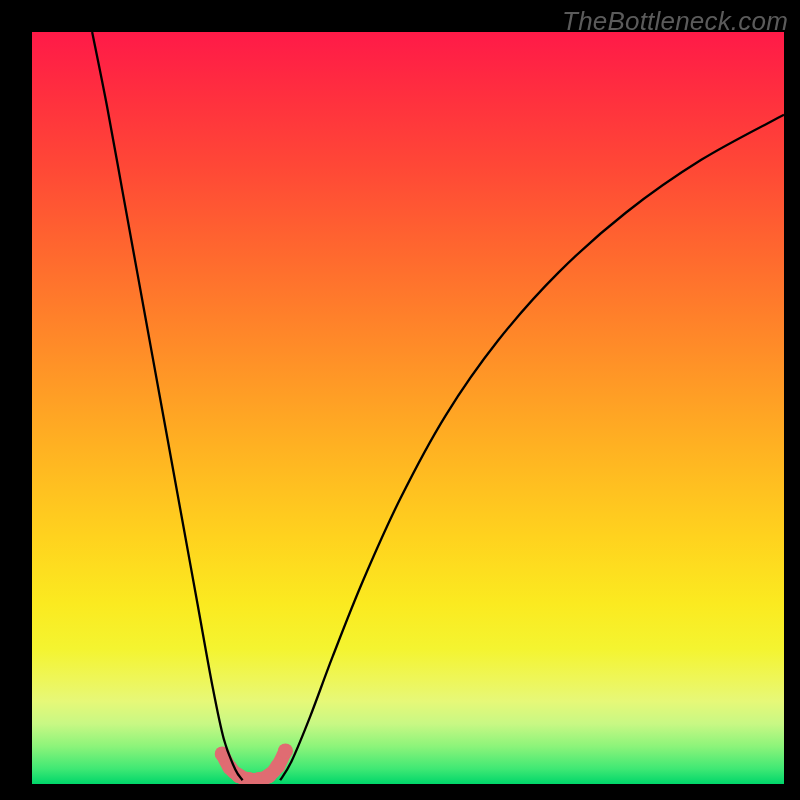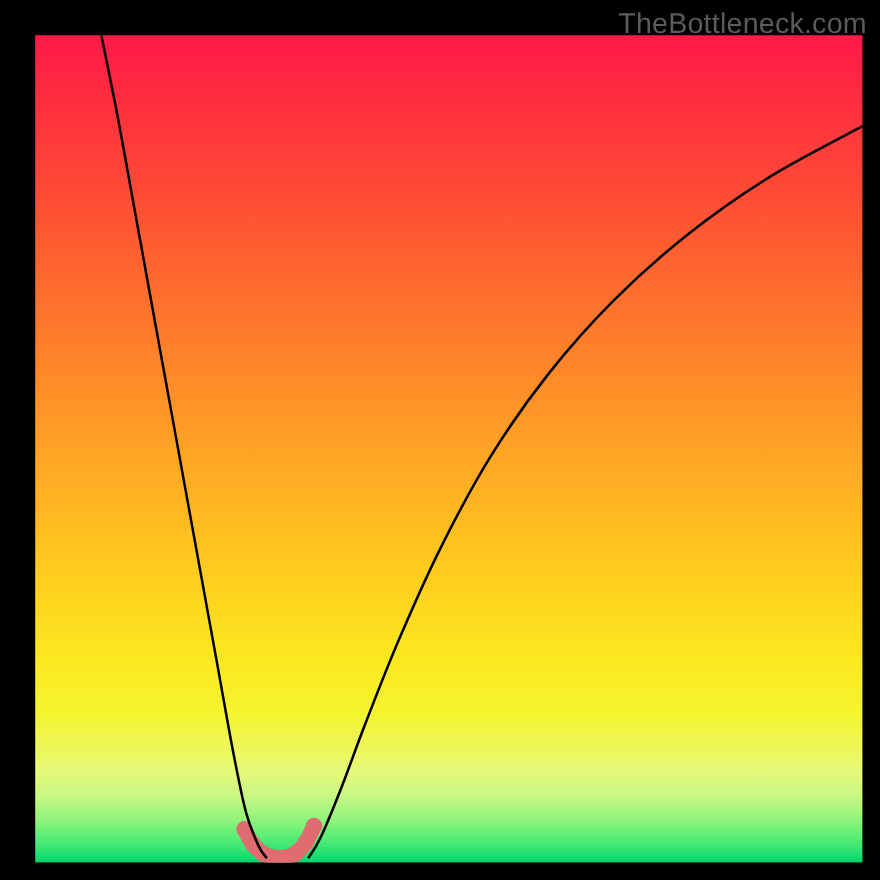--- a/index.html
+++ b/index.html
@@ -9,20 +9,21 @@
     height: 800px;
     overflow: hidden;
     background: #000;
     font-family: Arial, Helvetica, sans-serif;
   }
   .frame {
     position: absolute;
     left: 0; top: 0;
     width: 800px; height: 800px;
     background: #000;
+    font-style: italic;
   }
   .plot {
     position: absolute;
     left: 32px;
     top: 32px;
     width: 752px;
     height: 752px;
     background: linear-gradient(to bottom,
       #ff1a48 0%,
       #ff2e3f 8%,

